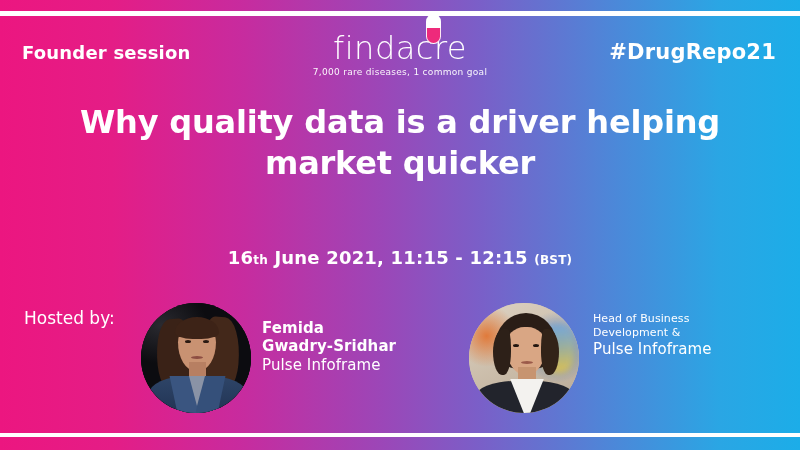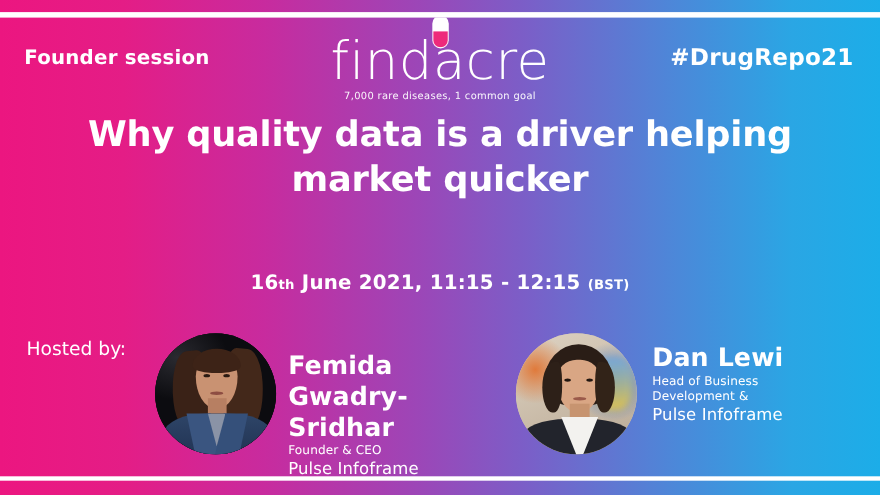--- a/index.html
+++ b/index.html
@@ -59,21 +59,21 @@
   
   .logo{
     position:absolute; left:50%; top:16px;
     transform:translateX(-50%);
     width:210px;
     text-align:center;
   }
   .logo-word{
     position:relative;
     display:inline-block;
-    font-size:48px;
+    font-size:32px;
     font-weight:300;
     color:#ffffff;
     letter-spacing:0.5px;
     line-height:1;
     white-space:nowrap;
   }
   .pill{
     position:absolute;
     left:93px; top:-18px;
     width:15px; height:30px;
@@ -196,21 +196,21 @@
     background:#f3f2ef; clip-path:polygon(50% 100%,8% 0,92% 0);}
   .pb-eyeL{ position:absolute; left:44px; top:41px; width:6px; height:3px; background:#221610; border-radius:50%;}
   .pb-eyeR{ position:absolute; left:64px; top:41px; width:6px; height:3px; background:#221610; border-radius:50%;}
   .pb-mouth{ position:absolute; left:52px; top:58px; width:12px; height:3px; background:#9b5a4a; border-radius:50%;}
 
   
   .speaker-text{ position:absolute; color:#ffffff; }
   .st-a{ left:262px; top:303px; width:200px; }
   .st-b{ left:593px; top:296px; width:200px; }
   .sp-name{
-    font-size:23px; font-weight:bold; line-height:1.22;
+    font-size:15px; font-weight:bold; line-height:1.22;
     letter-spacing:0.1px;
   }
   .sp-role{
     font-size:11px; font-weight:normal; line-height:1.28;
     letter-spacing:0.1px;
   }
   .sp-org{
     font-size:15px; font-weight:normal; line-height:1.28;
     letter-spacing:0.1px;
   }
@@ -254,41 +254,39 @@
       <div class="pa-neck"></div>
       <div class="pa-body"></div>
       <div class="pa-lapelL"></div>
       <div class="pa-lapelR"></div>
       <div class="pa-shirt"></div>
     </div>
 
     <div class="speaker-text st-a">
       <div class="sp-name">Femida</div>
       <div class="sp-name">Gwadry-Sridhar</div>
-      <div class="sp-role">Founder &amp; CEO</div>
       <div class="sp-org">Pulse Infoframe</div>
     </div>
 
     <div class="speaker-photo photo-b">
       <div class="pb-bg"></div>
       <div class="pb-blur1"></div>
       <div class="pb-hair"></div>
       <div class="pb-face"></div>
       <div class="pb-hairL"></div>
       <div class="pb-hairR"></div>
       <div class="pb-eyeL"></div>
       <div class="pb-eyeR"></div>
       <div class="pb-mouth"></div>
       <div class="pb-neck"></div>
       <div class="pb-jacket"></div>
       <div class="pb-vee"></div>
     </div>
 
     <div class="speaker-text st-b">
-      <div class="sp-name">Dan Lewi</div>
       <div class="sp-role">Head of Business</div>
       <div class="sp-role">Development &amp;</div>
       <div class="sp-org">Pulse Infoframe</div>
     </div>
 
   </div>
 
   <div class="bottom-strip grad"></div>
 
 </div>

